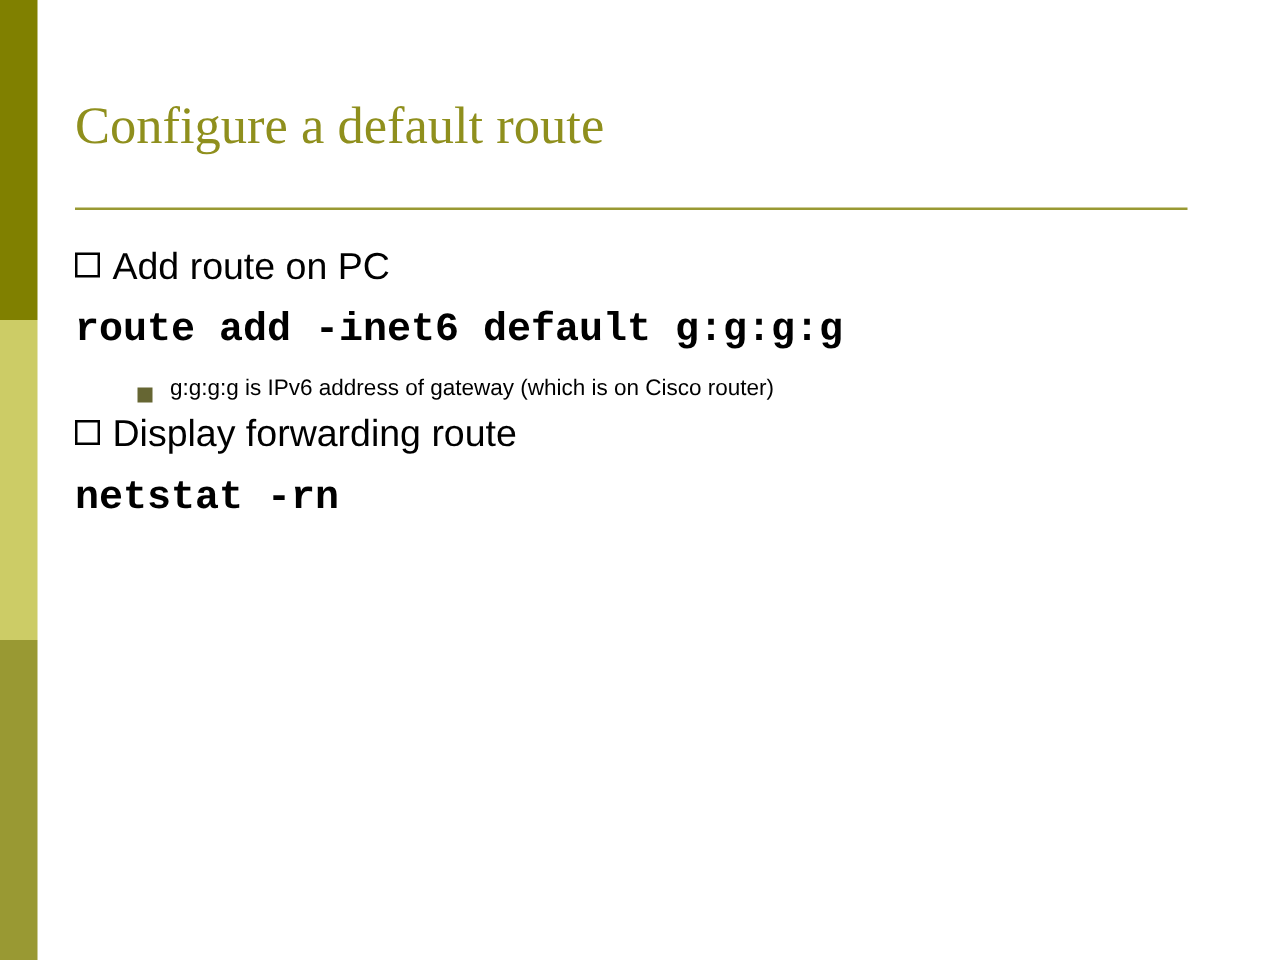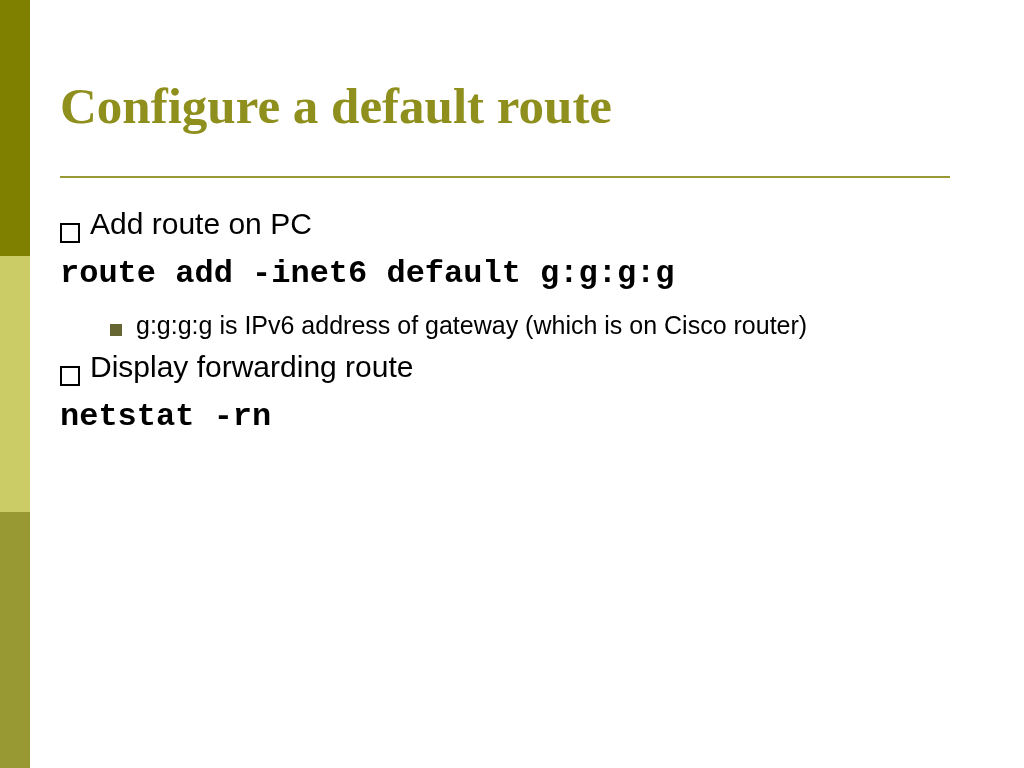--- a/index.html
+++ b/index.html
@@ -5,51 +5,51 @@
   * { margin: 0; padding: 0; box-sizing: border-box; }
   html, body { width: 1024px; height: 768px; background: #fff; font-family: Verdana, Geneva, sans-serif; overflow: hidden; }
   .slide { position: relative; width: 1024px; height: 768px; background: #ffffff; }
   .sidebar { position: absolute; left: 0; top: 0; width: 30px; height: 768px; }
   .sb-top    { position: absolute; left: 0; top: 0;    width: 30px; height: 256px; background: #808000; }
   .sb-mid    { position: absolute; left: 0; top: 256px; width: 30px; height: 256px; background: #cccc66; }
   .sb-bot    { position: absolute; left: 0; top: 512px; width: 30px; height: 256px; background: #999933; }
   .content { position: absolute; left: 60px; top: 78px; right: 60px; }
   .title {
     font-family: Garamond, "Times New Roman", serif;
-    font-size: 51px;
-    font-weight: 700;
+    font-size: 42px;
+    font-weight: 400;
     color: #8f8f1d;
     line-height: 1.1;
     padding-bottom: 14px;
     margin-bottom: 28px;
   }
   .title-rule {
     border: none;
     border-top: 2px solid #999933;
     margin: 0 0 26px 0;
     width: 890px;
   }
   .body { color: #000; font-size: 30px; line-height: 1.3; }
-  .l1 { display: flex; align-items: flex-end; margin: 6px 0; }
+  .l1 { display: flex; align-items: flex-start; margin: 6px 0; }
   .l1 .bullet {
     display: inline-block;
     width: 20px; height: 20px;
     border: 2px solid #000;
     margin-right: 10px;
     margin-top: 8px;
     flex: 0 0 auto;
   }
   .l1 .text { }
   .cmd {
     font-family: "Courier New", Courier, monospace;
     font-weight: bold;
     font-size: 32px;
     margin: 10px 0 14px 0;
   }
-  .l2 { display: flex; align-items: center; margin: 4px 0 4px 50px; font-size: 25px; }
+  .l2 { display: flex; align-items: flex-end; margin: 4px 0 4px 50px; font-size: 18px; }
   .l2 .bullet {
     display: inline-block;
     width: 12px; height: 12px;
     background: #666633;
     margin-right: 14px;
     margin-top: 11px;
     flex: 0 0 auto;
   }
   .l2 .text { max-width: 760px; }
 </style>

